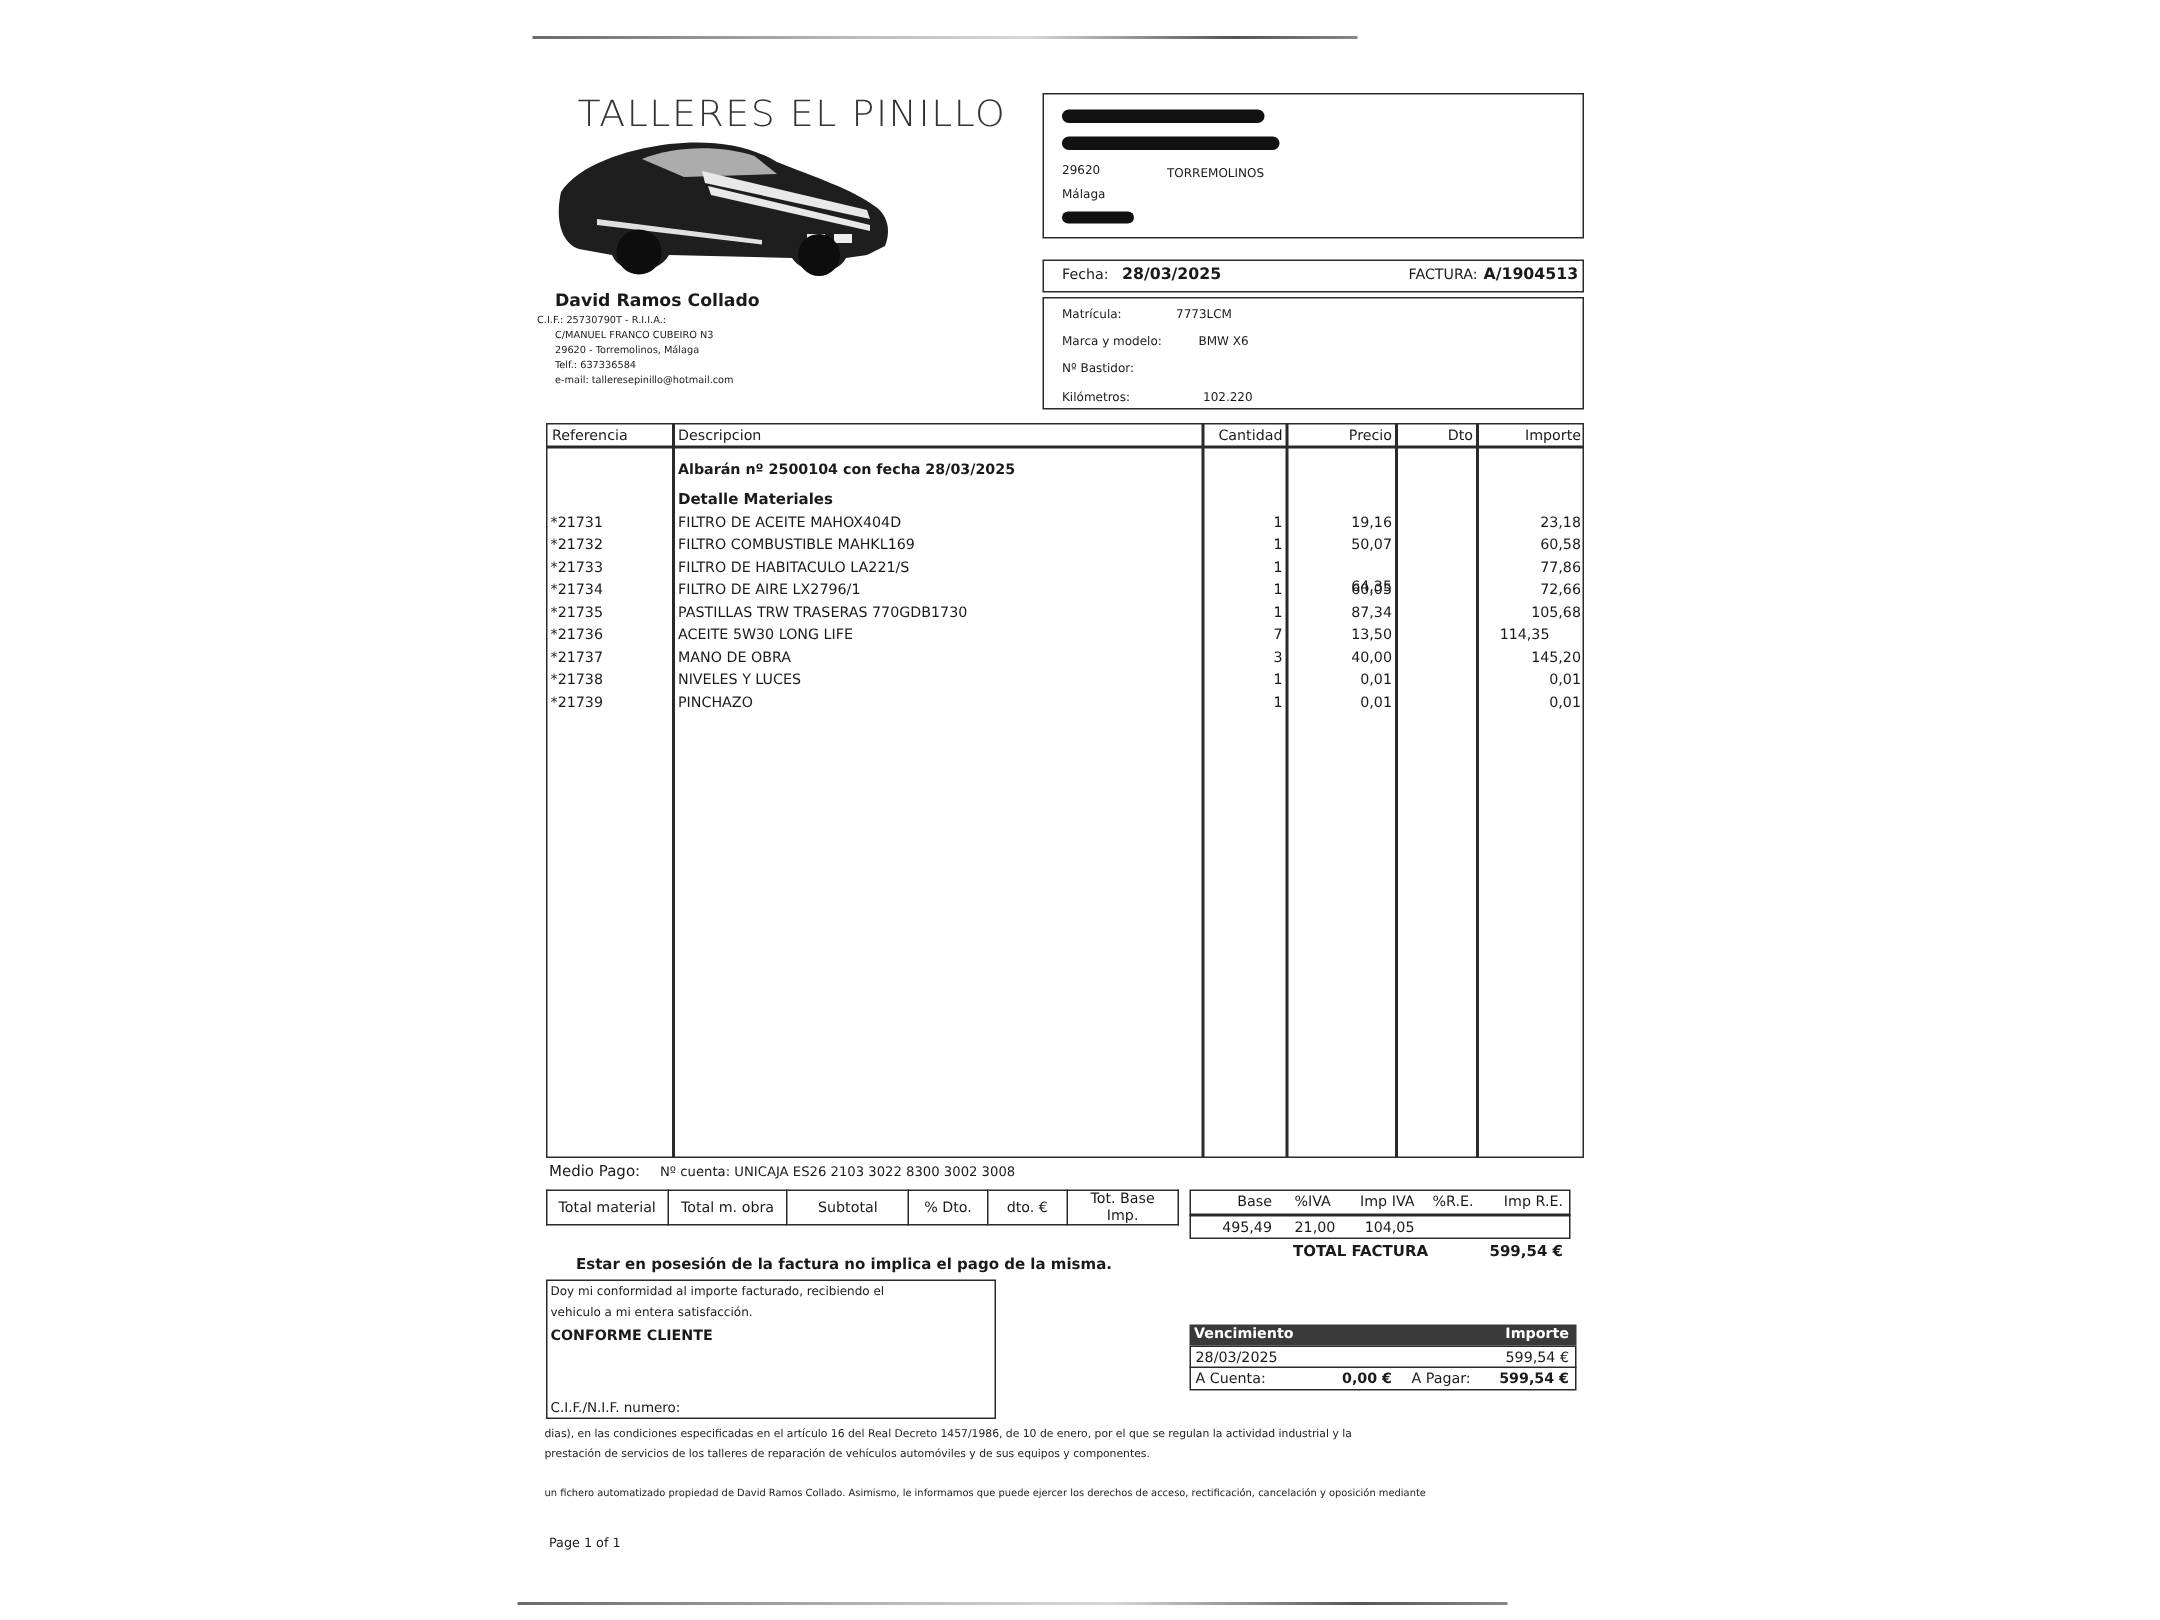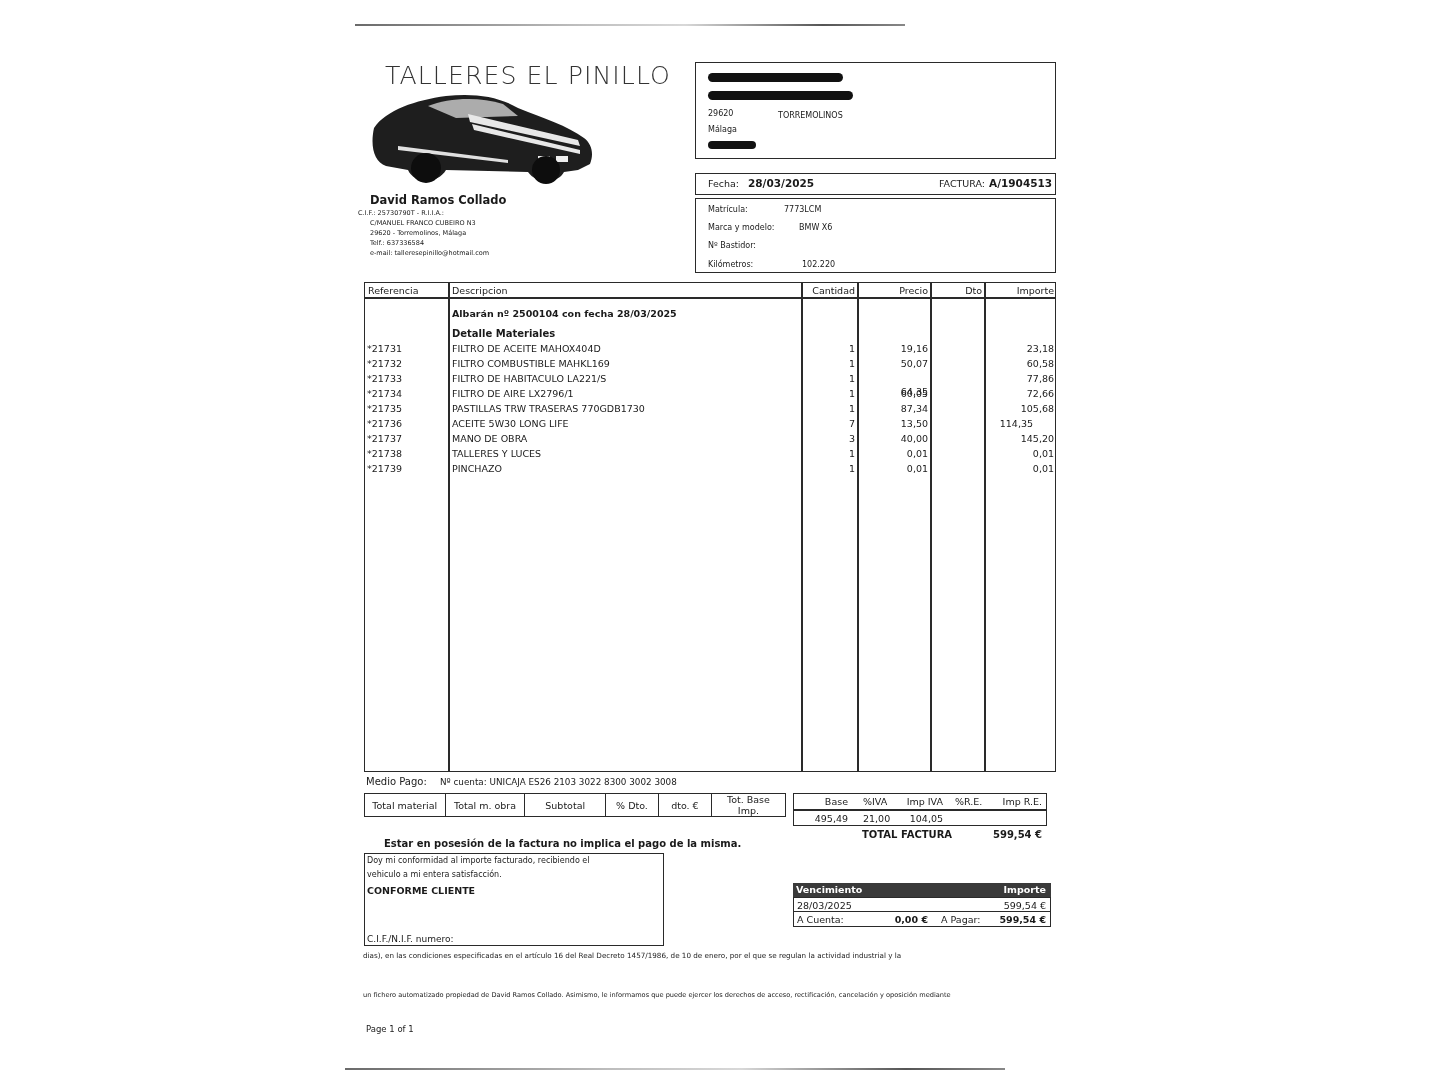--- a/index.html
+++ b/index.html
@@ -141,21 +141,21 @@
 </div>
 <div>
   <div class="row-text" style="left:367px; top:433px;">*21737</div>
   <div class="row-text" style="left:452px; top:433px;">MANO DE OBRA</div>
   <div class="row-text num" style="left:803px; top:433px; width:52px;">3</div>
   <div class="row-text num" style="left:859px; top:433px; width:69px;">40,00</div>
   <div class="row-text num" style="left:986px; top:433px; width:68px;">145,20</div>
 </div>
 <div>
   <div class="row-text" style="left:367px; top:448px;">*21738</div>
-  <div class="row-text" style="left:452px; top:448px;">TALLERES Y LUCES</div>
+  <div class="row-text" style="left:452px; top:448px;">NIVELES Y LUCES</div>
   <div class="row-text num" style="left:803px; top:448px; width:52px;">1</div>
   <div class="row-text num" style="left:859px; top:448px; width:69px;">0,01</div>
   <div class="row-text num" style="left:986px; top:448px; width:68px;">0,01</div>
 </div>
 <div>
   <div class="row-text" style="left:367px; top:463px;">*21739</div>
   <div class="row-text" style="left:452px; top:463px;">PINCHAZO</div>
   <div class="row-text num" style="left:803px; top:463px; width:52px;">1</div>
   <div class="row-text num" style="left:859px; top:463px; width:69px;">0,01</div>
   <div class="row-text num" style="left:986px; top:463px; width:68px;">0,01</div>
@@ -207,18 +207,19 @@
 <div class="hline" style="left:793px; top:911px; width:258px; height:1px;"></div>
 <div class="row-text t8" style="left:797px; top:900px;">28/03/2025</div>
 <div class="row-text num t8" style="left:980px; top:900px; width:66px;">599,54 €</div>
 <div class="row-text t8" style="left:797px; top:914px;">A Cuenta:</div>
 <div class="row-text bold num t8" style="left:880px; top:914px; width:48px;">0,00 €</div>
 <div class="row-text t8" style="left:941px; top:914px;">A Pagar:</div>
 <div class="row-text bold num t8" style="left:980px; top:914px; width:66px;">599,54 €</div>
 
 <div class="legal" style="left:363px; top:949px; width:700px;">
   <div>dias), en las condiciones especificadas en el artículo 16 del Real Decreto 1457/1986, de 10 de enero, por el que se regulan la actividad industrial y la</div>
+  <div>prestación de servicios de los talleres de reparación de vehículos automóviles y de sus equipos y componentes.</div>
 </div>
 <div class="legal2" style="left:363px; top:990px; width:692px;">
   <div>un fichero automatizado propiedad de David Ramos Collado. Asimismo, le informamos que puede ejercer los derechos de acceso, rectificación, cancelación y oposición mediante</div>
 </div>
 
 <div class="abs t8" style="left:366px; top:1024px; font-size:8.5px;">Page 1 of 1</div>
 
 </body></html>

